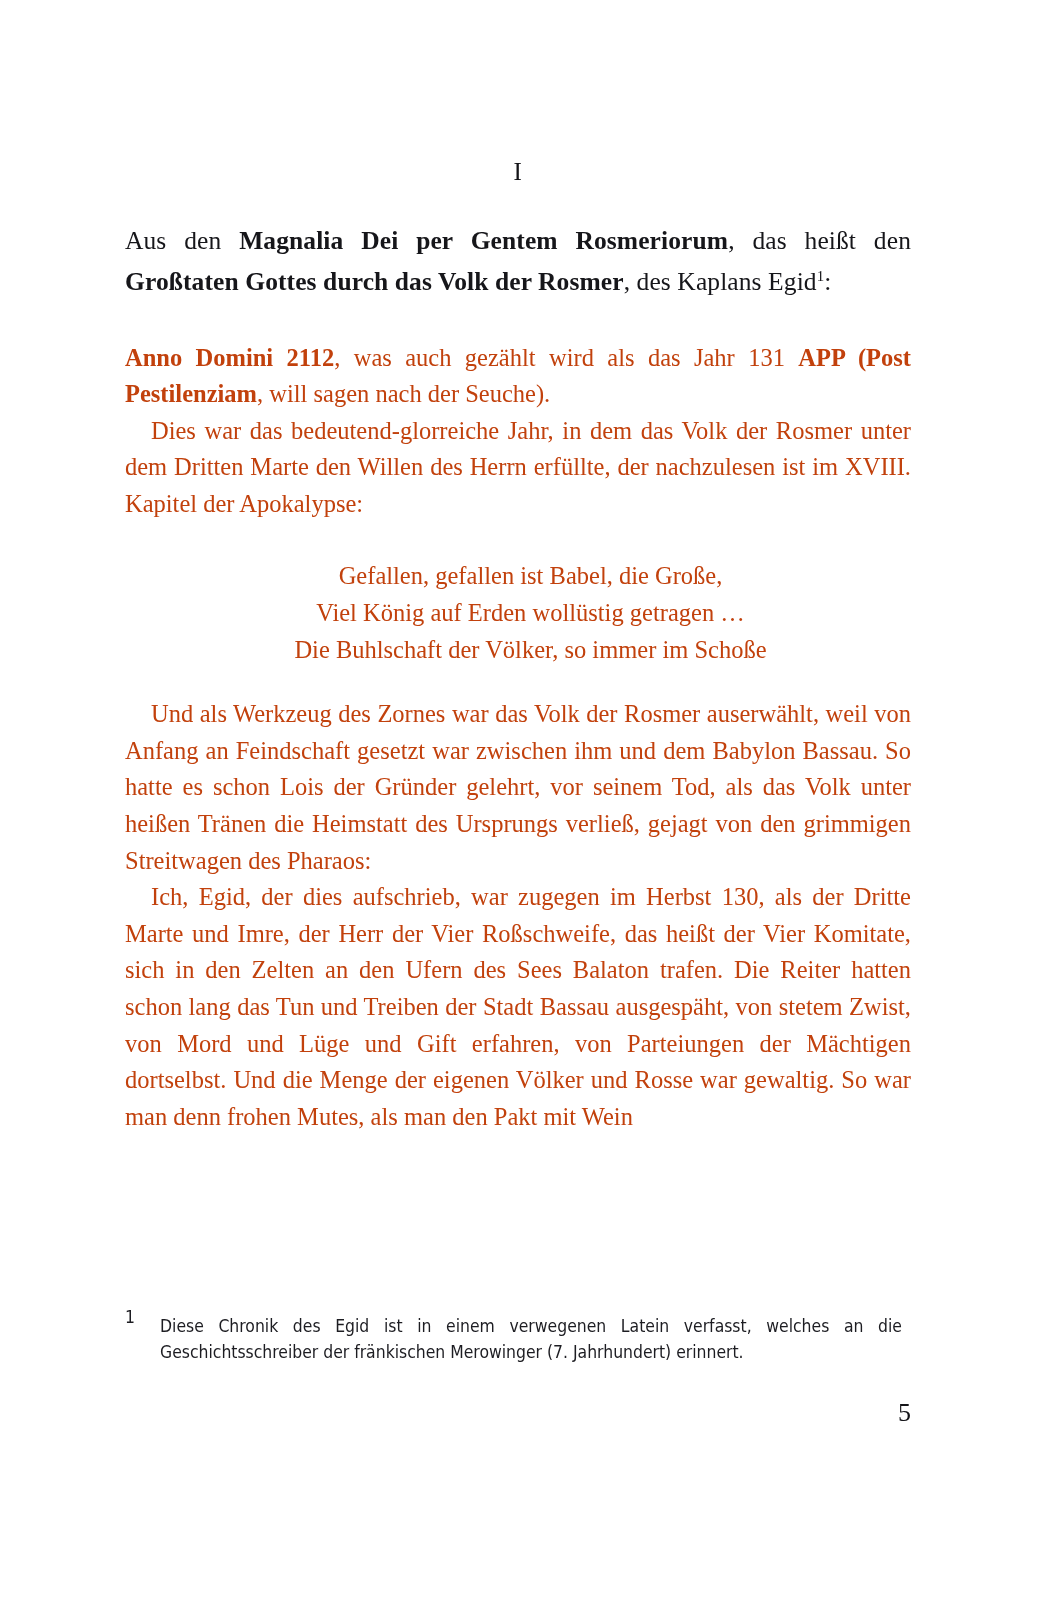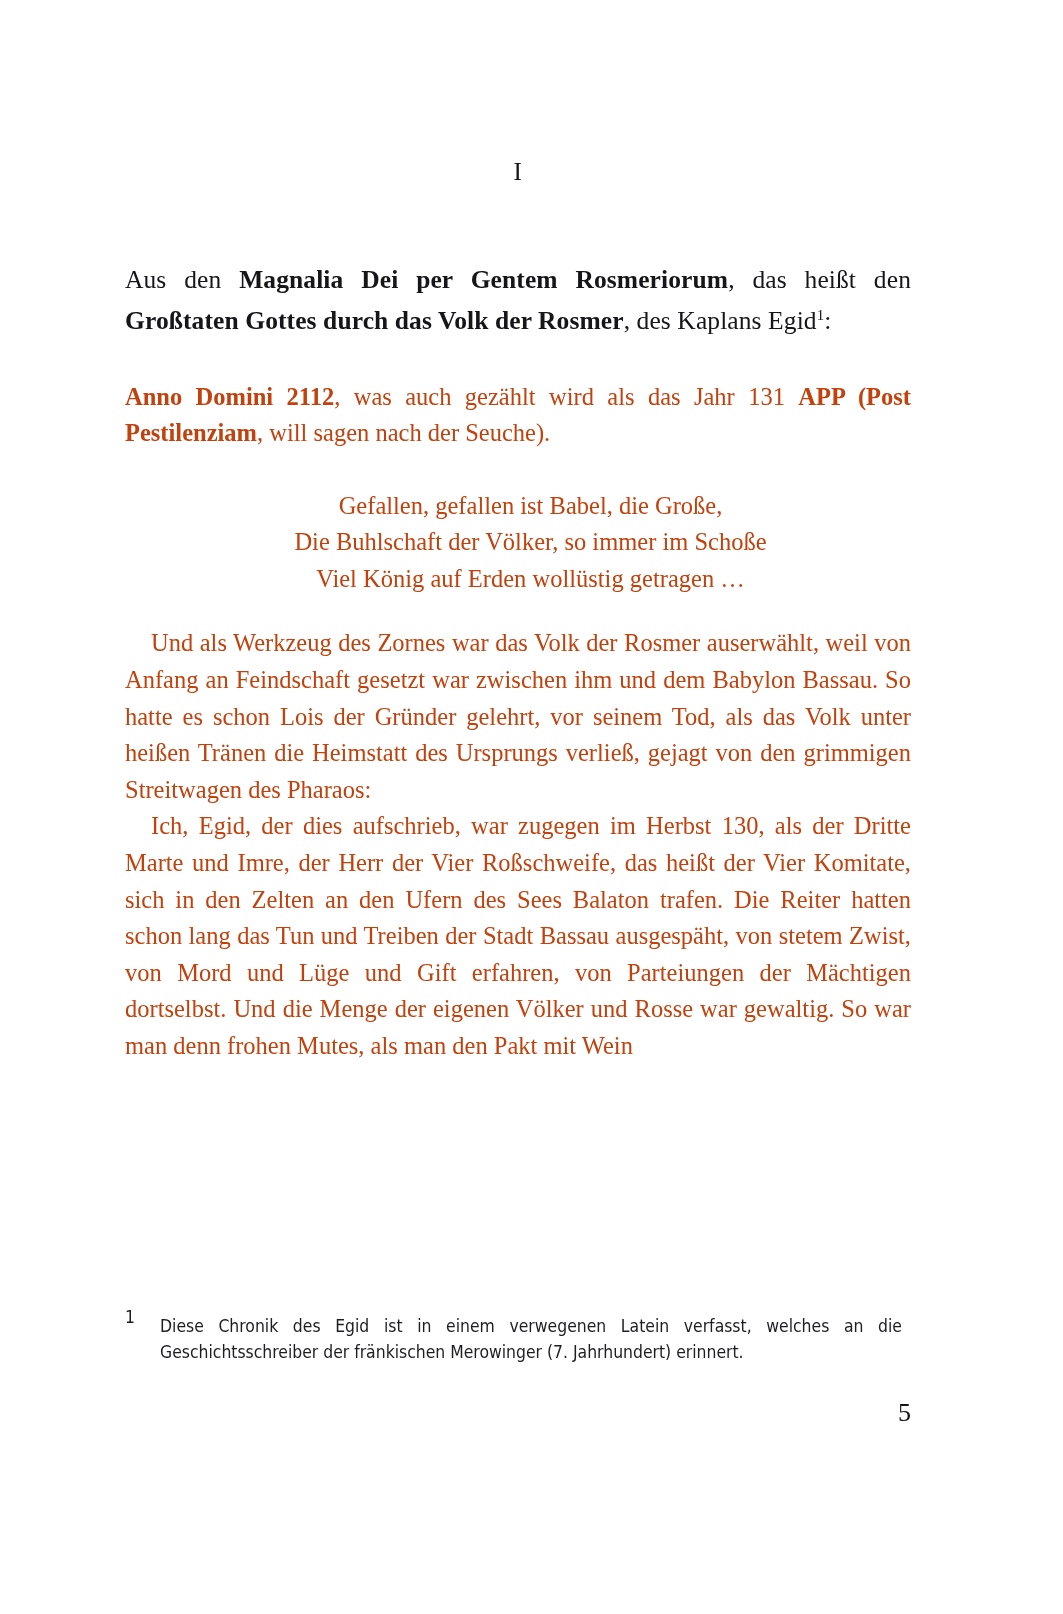--- a/index.html
+++ b/index.html
@@ -44,21 +44,21 @@
     padding-top: 18px;
     line-height: 1.1;
   }
 
   
   .source-line {
     font-family: "Liberation Serif", serif;
     font-size: 25.5px;
     line-height: 41px;
     color: #16161a;
-    margin-top: 73px;
+    margin-top: 34px;
     text-align: justify;
     text-align-last: left;
     letter-spacing: 0.1px;
   }
   .source-line .bold {
     font-weight: bold;
   }
   .source-line sup {
     font-size: 0.58em;
     vertical-align: super;
@@ -155,26 +155,27 @@
 
     <div class="chapter-num">I</div>
 
     <div class="source-line"><span>Aus den </span><span class="bold">Magnalia Dei per Gentem Rosmeriorum</span><span>, das heißt den </span><span class="bold">Großtaten Gottes durch das Volk der Rosmer</span><span>, des Kaplans Egid</span><sup>1</sup><span>:</span></div>
 
     <div class="body-text">
 
       <div class="para-open">
         <p class="para"><span class="strong">Anno Domini 2112</span><span>, was auch gezählt wird als das Jahr 131 </span><span class="strong">APP (Post Pestilenziam</span><span>, will sagen nach der Seuche).</span></p>
 
+        <p class="para indent">Dies war das bedeutend-glorreiche Jahr, in dem das Volk der Rosmer unter dem Dritten Marte den Willen des Herrn erfüllte, der nachzulesen ist im XVIII. Kapitel der Apokalypse:</p>
       </div>
 
       <div class="verse">
         <p class="verse-line">Gefallen, gefallen ist Babel, die Große,</p>
+        <p class="verse-line">Viel König auf Erden wollüstig getragen …</p>
         <p class="verse-line">Die Buhlschaft der Völker, so immer im Schoße</p>
-        <p class="verse-line">Viel König auf Erden wollüstig getragen …</p>
       </div>
 
       <div class="gap-after-verse"></div>
 
       <p class="para indent">Und als Werkzeug des Zornes war das Volk der Rosmer auserwählt, weil von Anfang an Feindschaft gesetzt war zwischen ihm und dem Babylon Bassau. So hatte es schon Lois der Gründer gelehrt, vor seinem Tod, als das Volk unter heißen Tränen die Heimstatt des Ursprungs verließ, gejagt von den grimmigen Streitwagen des Pharaos:</p>
 
       <p class="para indent">Ich, Egid, der dies aufschrieb, war zugegen im Herbst 130, als der Dritte Marte und Imre, der Herr der Vier Roßschweife, das heißt der Vier Komitate, sich in den Zelten an den Ufern des Sees Balaton trafen. Die Reiter hatten schon lang das Tun und Treiben der Stadt Bassau ausgespäht, von stetem Zwist, von Mord und Lüge und Gift erfahren, von Parteiungen der Mächtigen dortselbst. Und die Menge der eigenen Völker und Rosse war gewaltig. So war man denn frohen Mutes, als man den Pakt mit Wein</p>
 
     </div>
   </div>

